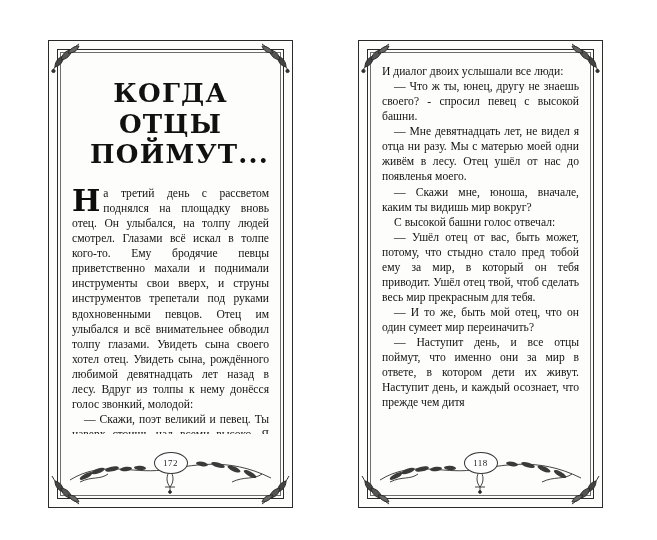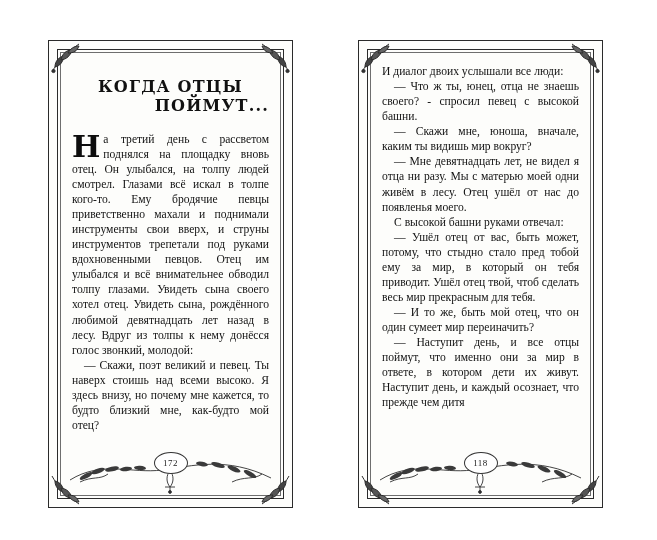--- a/index.html
+++ b/index.html
@@ -87,21 +87,21 @@
   .content{
     position:absolute;
     left:24px;right:24px;
     top:24px;
     bottom:74px;
     overflow:hidden;
   }
   .title{
     font-family:"DejaVu Serif", serif;
     font-weight:700;
-    font-size:16px;
+    font-size:26px;
     line-height:1.18;
     letter-spacing:1.2px;
     text-align:center;
     color:#111;
     margin:14px 0 16px 0;
     text-transform:uppercase;
   }
   .title .l2{display:block;text-align:right;}
   p{
     margin:0;
@@ -260,24 +260,24 @@
           <path d="M3 31 C8 22 14 14 30 3"></path>
           <path d="M6 26 C6 20 10 16 15 15 C14 21 11 25 6 26Z" fill="#444"></path>
           <path d="M12 19 C13 13 17 9 23 9 C21 15 18 18 12 19Z" fill="#555"></path>
           <path d="M19 12 C21 8 25 5 30 5 C28 10 25 12 19 12Z" fill="#666"></path>
         </g>
       </svg>
     </div>
 
     <div class="content">
       <p class="first">И диалог двоих услышали все люди:</p>
-      <p>— Что ж ты, юнец, отца не знаешь своего? - спросил певец с высокой башни.</p>
+      <p>— Что ж ты, юнец, другу не знаешь своего? - спросил певец с высокой башни.</p>
+      <p>— Мне девятнадцать лет, не видел я отца ни разу. Мы с матерью моей одни живём в лесу. Отец ушёл от нас до появленья моего.</p>
       <p>— Скажи мне, юноша, вначале, каким ты видишь мир вокруг?</p>
-      <p>— Мне девятнадцать лет, не видел я отца ни разу. Мы с матерью моей одни живём в лесу. Отец ушёл от нас до появленья моего.</p>
-      <p>С высокой башни руками отвечал:</p>
+      <p>С высокой башни голос отвечал:</p>
       <p>— Ушёл отец от вас, быть может, потому, что стыдно стало пред тобой ему за мир, в который он тебя приводит. Ушёл отец твой, чтоб сделать весь мир прекрасным для тебя.</p>
       <p>— И то же, быть мой отец, что он один сумеет мир переиначить?</p>
       <p>— Наступит день, и все отцы поймут, что именно они за мир в ответе, в котором дети их живут. Наступит день, и каждый осознает, что прежде чем дитя</p>
     </div>
 
     <div class="vine">
       <svg width="217" height="54" viewBox="0 0 217 54" preserveAspectRatio="none">
         <g stroke="#2f2f2f" fill="none" stroke-width="0.9">
           <path d="M8 40 C40 20 70 34 100 30 C130 26 165 16 209 38"></path>
           <path d="M18 42 C30 36 38 40 46 34"></path>

